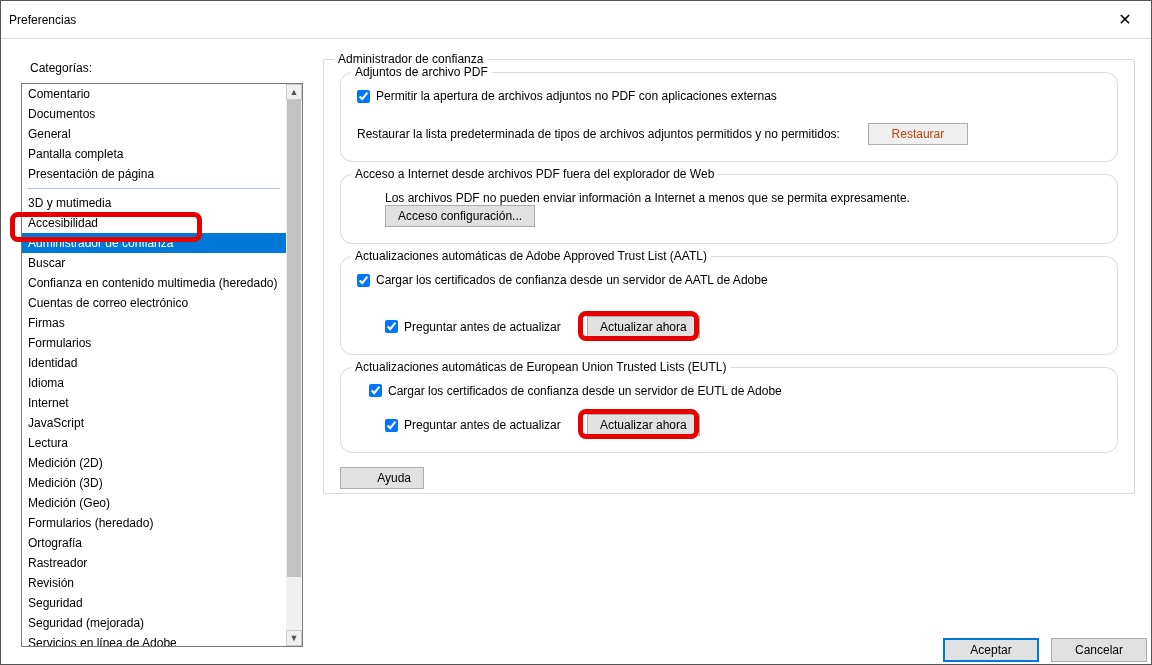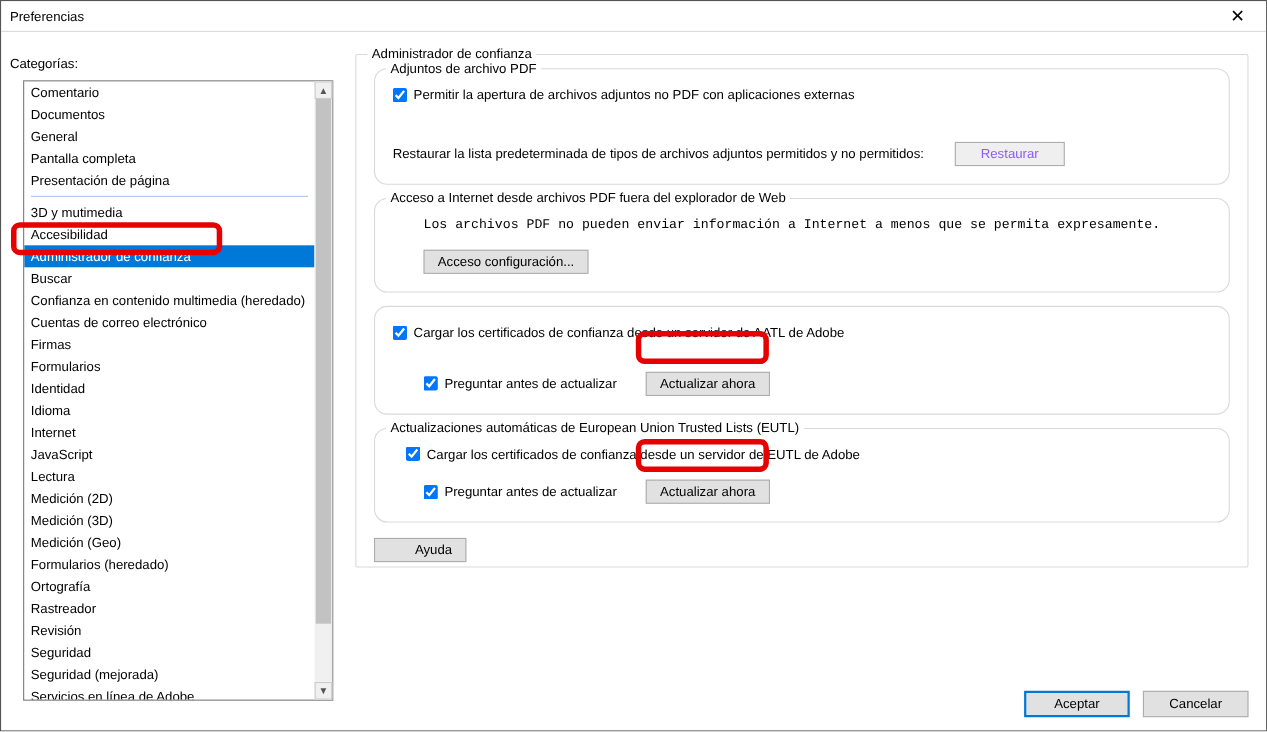--- a/index.html
+++ b/index.html
@@ -1,26 +1,26 @@
 <!DOCTYPE html>
 <html><head>
 <meta charset="utf-8">
 <style>
   * { box-sizing: border-box; }
   html, body { margin: 0; padding: 0; font-family: "Segoe UI", Tahoma, sans-serif; font-size: 12px; color: #000; background: #fff; }
   .window { width: 1152px; height: 665px; border: 1px solid #555; position: relative; background: #fff; }
   
-  .titlebar { height: 28px; border-bottom: 1px solid #d9d9d9; display: flex; align-items: center; padding: 0 8px; }
+  .titlebar { height: 38px; border-bottom: 1px solid #d9d9d9; display: flex; align-items: center; padding: 0 8px; }
   .titlebar .title { font-size: 12px; }
   .titlebar .close { margin-left: auto; width: 36px; height: 30px; display: flex; align-items: center; justify-content: center; cursor: pointer; font-size: 16px; font-weight: 300; }
 
   .body { position: relative; height: calc(100% - 30px); }
 
   
-  .cat-label { position: absolute; left: 8px; top: 22px; font-size: 12px; }
+  .cat-label { position: absolute; left: 29px; top: 22px; font-size: 12px; }
 
   
   .listbox-wrap { position: absolute; left: 20px; top: 44px; width: 282px; height: 564px; border: 1px solid #7a7a7a; background: #fff; display: flex; }
   .listbox { width: 266px; overflow: hidden; }
   .listbox .item { padding: 2px 6px; cursor: default; white-space: nowrap; font-size: 12px; line-height: 16px; }
   .listbox .item.selected { background: #0078d7; color: #fff; }
   .listbox .sep { height: 0; border-top: 1px solid #a9c6e6; margin: 4px 6px; }
   .vscroll { width: 16px; background: #f0f0f0; display: flex; flex-direction: column; }
   .vscroll .arrow { height: 16px; display: flex; align-items: center; justify-content: center; font-size: 9px; color: #555; border:1px solid #ccc; background:#f0f0f0;}
   .vscroll .track { flex: 1 1 auto; position: relative; }
@@ -35,27 +35,27 @@
   .groupbox { position: relative; border: 1px solid #d9d9d9; border-radius: 2px; margin-bottom: 12px; padding: 18px 16px 16px 16px; }
   .groupbox > .legend { position: absolute; top: -8px; left: 10px; background: #fff; padding: 0 4px; font-size: 12px; color: #000; }
   .sub-groupbox { position: relative; border: 1px solid #d9d9d9; border-radius: 12px; padding: 16px 16px 16px 16px; margin-bottom: 12px; }
   .sub-groupbox > .legend { position: absolute; top: -8px; left: 10px; background: #fff; padding: 0 4px; font-size: 12px; }
 
   label.check { display: inline-flex; align-items: center; gap: 6px; font-size: 12px; cursor: pointer; }
   .row { display: flex; align-items: center; gap: 12px; }
   .indent { margin-left: 28px; }
 
   button.win { font: inherit; font-size: 12px; padding: 3px 12px; min-width: 96px; height: 22px; background: #e1e1e1; border: 1px solid #adadad; cursor: pointer; }
-  button.win:disabled { color: #8b5cf6; background: #efefef; }
+  button.win:disabled { color: #c2410c; background: #efefef; }
   button.win.primary { border: 2px solid #0078d7; background:#e1e1e1;}
 
   .static-text { font-size: 12px; }
 
   
-  .bottom-btns { position: absolute; right: 16px; bottom: 10px; display: flex; gap: 12px; }
+  .bottom-btns { position: absolute; right: 4px; bottom: 10px; display: flex; gap: 12px; }
   .bottom-btns button { min-width: 96px; height: 24px; }
 
   
   input[type=checkbox]{ width:13px; height:13px; margin:0; cursor:pointer;}
 
   
   .outer-group { padding-top: 12px; padding-bottom: 4px; }
 </style>
 </head>
 <body>
@@ -112,43 +112,44 @@
       </div>
     </div>
 
     <div class="rpanel">
       <div class="groupbox outer-group">
         <span class="legend">Administrador de confianza</span>
 
         
         <div class="sub-groupbox">
           <span class="legend">Adjuntos de archivo PDF</span>
-          <div class="row" style="margin-bottom:36px;align-items:flex-end;">
+          <div class="row" style="margin-bottom:20px;align-items:flex-end;">
             <label class="check">
               <input type="checkbox" checked="" style="">
               <span>Permitir la apertura de archivos adjuntos no PDF con aplicaciones externas</span>
             </label>
           </div>
           <div class="row">
             <span class="static-text">Restaurar la lista predeterminada de tipos de archivos adjuntos permitidos y no permitidos:</span>
             <button class="win" disabled="" style="margin-left:16px; min-width:100px;">Restaurar</button>
           </div>
         </div>
 
         
         <div class="sub-groupbox">
           <span class="legend">Acceso a Internet desde archivos PDF fuera del explorador de Web</span>
-          <div class="static-text indent" style="margin-bottom:16px;font-family:Liberation Mono, monospace;">Los archivos PDF no pueden enviar información a Internet a menos que se permita expresamente.</div>
+          <div class="static-text indent" style="">Los archivos PDF no pueden enviar información a Internet a menos que se permita expresamente.</div>
           <div class="indent">
             <button class="win" style="min-width:150px;">Acceso configuración...</button>
           </div>
         </div>
 
         
         <div class="sub-groupbox">
+          <span class="legend">Actualizaciones automáticas de Adobe Approved Trust List (AATL)</span>
           <div style="margin-bottom:26px;">
             <label class="check">
               <input type="checkbox" checked="" style="">
               <span>Cargar los certificados de confianza desde un servidor de AATL de Adobe</span>
             </label>
           </div>
           <div class="row indent" style="position:relative;">
             <label class="check" style="min-width:190px;">
               <input type="checkbox" checked="" style="">
               <span>Preguntar antes de actualizar</span>

